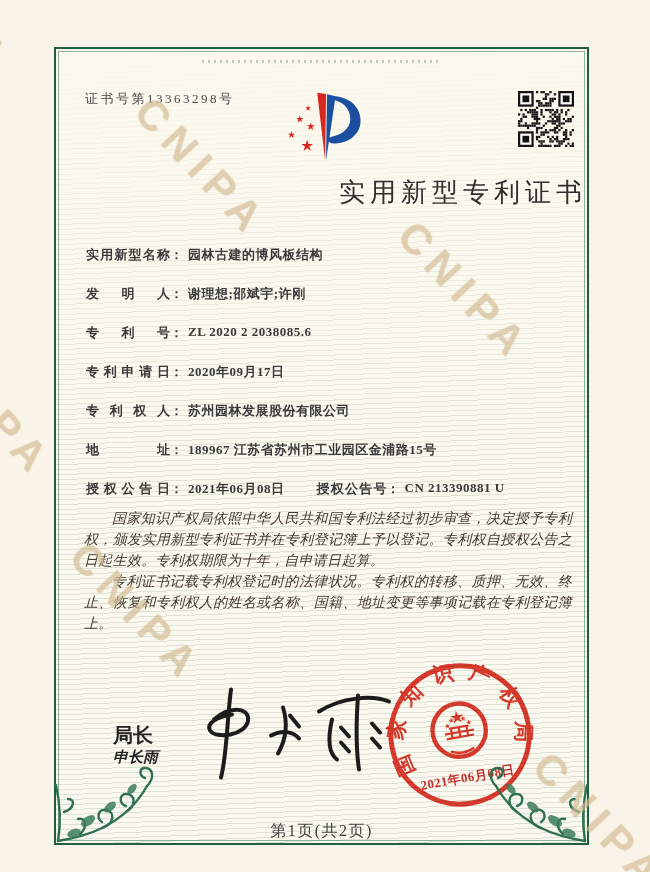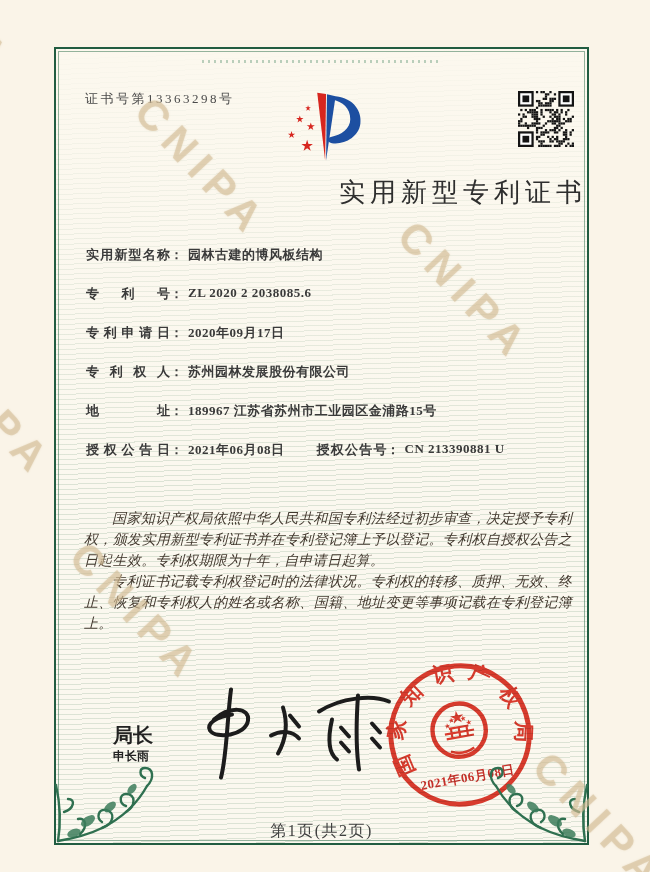--- a/index.html
+++ b/index.html
@@ -59,21 +59,21 @@
   .fvalue{display:inline-block; margin-left:5px; letter-spacing:0.5px; vertical-align:top;}
   
   .paras{
     position:absolute; left:28px; top:459px; width:488px;
     font-size:14px; line-height:21px; text-align:justify;
     font-style:italic; color:#42382e; letter-spacing:0.3px;
   }
   .paras p{margin:0; text-indent:2em;}
   
   .sign-title{position:absolute; left:57px; top:673px; font-family:"Liberation Sans","DejaVu Sans",sans-serif; font-weight:bold; font-size:20px; color:#222;}
-  .sign-name{position:absolute; left:57px; top:699px; font-family:"Liberation Sans","DejaVu Sans",sans-serif; font-weight:bold; font-size:12px; color:#222;}
+  .sign-name{position:absolute; left:57px; top:699px; font-family:"Liberation Sans","DejaVu Sans",sans-serif; font-weight:bold; font-size:15px; color:#222;font-style:italic;}
   .sig{position:absolute; left:130px; top:628px; width:215px; height:115px;}
   .seal{position:absolute; left:330px; top:612px; width:148px; height:148px; transform:rotate(-10deg); opacity:.92; mix-blend-mode:multiply;}
   
   .footer{position:absolute; left:0; top:772px; width:100%; text-align:center; font-size:16px; letter-spacing:1.5px; color:#3f3f3f;}
   
   .orn{position:absolute; width:128px; height:128px; bottom:-2px;}
   .orn-left{left:-2px;}
   .orn-right{right:-2px; transform:scaleX(-1);}
 </style>
 </head>
@@ -309,20 +309,23 @@
         <rect x="4.48" y="44.800000000000004" width="6.720000000000001" height="6.720000000000001" fill="#141414"></rect>
       </svg>
 
     <div class="title">实用新型专利证书</div>
 
     <div class="fields">
       <div class="frow">
         <span class="flabel">实用新型名称</span><span class="fcolon">：</span><span class="fvalue">园林古建的博风板结构</span>
       </div>
       <div class="frow">
+        <span class="flabel">发明人</span><span class="fcolon">：</span><span class="fvalue">谢理想;邵斌宇;许刚</span>
+      </div>
+      <div class="frow">
         <span class="flabel">专利号</span><span class="fcolon">：</span><span class="fvalue">ZL 2020 2 2038085.6</span>
       </div>
       <div class="frow">
         <span class="flabel">专利申请日</span><span class="fcolon">：</span><span class="fvalue">2020年09月17日</span>
       </div>
       <div class="frow">
         <span class="flabel">专利权人</span><span class="fcolon">：</span><span class="fvalue">苏州园林发展股份有限公司</span>
       </div>
       <div class="frow">
         <span class="flabel">地址</span><span class="fcolon">：</span><span class="fvalue">189967 江苏省苏州市工业园区金浦路15号</span>

